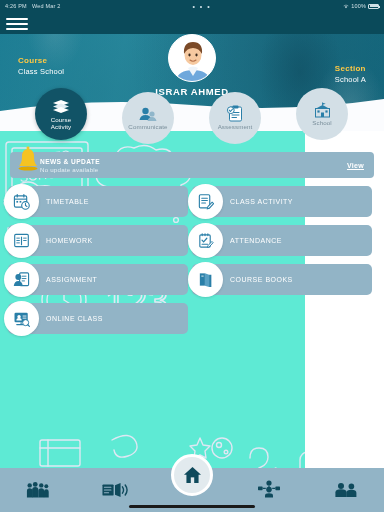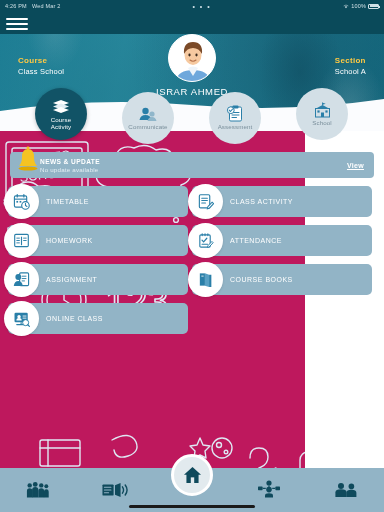--- a/index.html
+++ b/index.html
@@ -6,21 +6,21 @@
   html,body { width:384px; height:512px; overflow:hidden; }
   body {
     font-family:"Liberation Sans", sans-serif;
     background:#ffffff;
     position:relative;
   }
 
   
   #doodle-bg{
     position:absolute; left:0; top:100px; width:305px; height:412px;
-    background:#be185d; z-index:0; overflow:hidden;
+    background:#5eead4; z-index:0; overflow:hidden;
   }
   #doodle-bg svg{ position:absolute; left:0; top:0; }
 
   
   #statusbar{
     position:absolute; left:0; top:0; width:384px; height:12px;
     background:#0a4a5a; color:#cfe0e6;
     display:flex; align-items:center; z-index:40;
     font-size:5.5px; letter-spacing:.2px;
   }
@@ -59,32 +59,32 @@
     display:flex; flex-direction:column; justify-content:center; gap:2.6px; z-index:6; cursor:pointer;
   }
   #menu-btn span{ display:block; height:2.4px; background:#ffffff; border-radius:1px; }
 
   #header-curve{
     position:absolute; left:0; bottom:-1px; width:384px; height:34px; z-index:4;
   }
 
   .hdr-label{ position:absolute; z-index:5; }
   #course-block{ left:18px; top:44px; text-align:left; }
-  #section-block{ right:18px; top:44px; text-align:left; }
+  #section-block{ right:18px; top:52px; text-align:left; }
   .hdr-title{ font-size:8px; font-weight:bold; color:#ffc943; letter-spacing:.3px; }
   .hdr-val{ font-size:7.5px; color:#ffffff; margin-top:2px; letter-spacing:.2px; }
 
   #avatar{
     position:absolute; left:50%; transform:translateX(-50%); top:22px;
     width:48px; height:48px; border-radius:50%; background:#ffffff;
     overflow:hidden; z-index:6; border:1.5px solid #ffffff;
   }
   #student-name{
     position:absolute; left:0; right:0; top:74px; text-align:center; z-index:6;
-    font-size:9.5px; font-weight:normal; color:#ffffff; letter-spacing:.6px;
+    font-size:9.5px; font-weight:bold; color:#ffffff; letter-spacing:.6px;
   }
 
   
   #quick-row{ position:absolute; left:0; top:88px; width:384px; height:56px; z-index:20; }
   .qc{
     position:absolute; width:52px; height:52px; border-radius:50%;
     display:flex; flex-direction:column; align-items:center; justify-content:center;
     cursor:pointer; text-align:center; line-height:1.05;
   }
   .qc.active{ background:#115366; box-shadow:0 1px 4px rgba(0,0,0,.25); }

